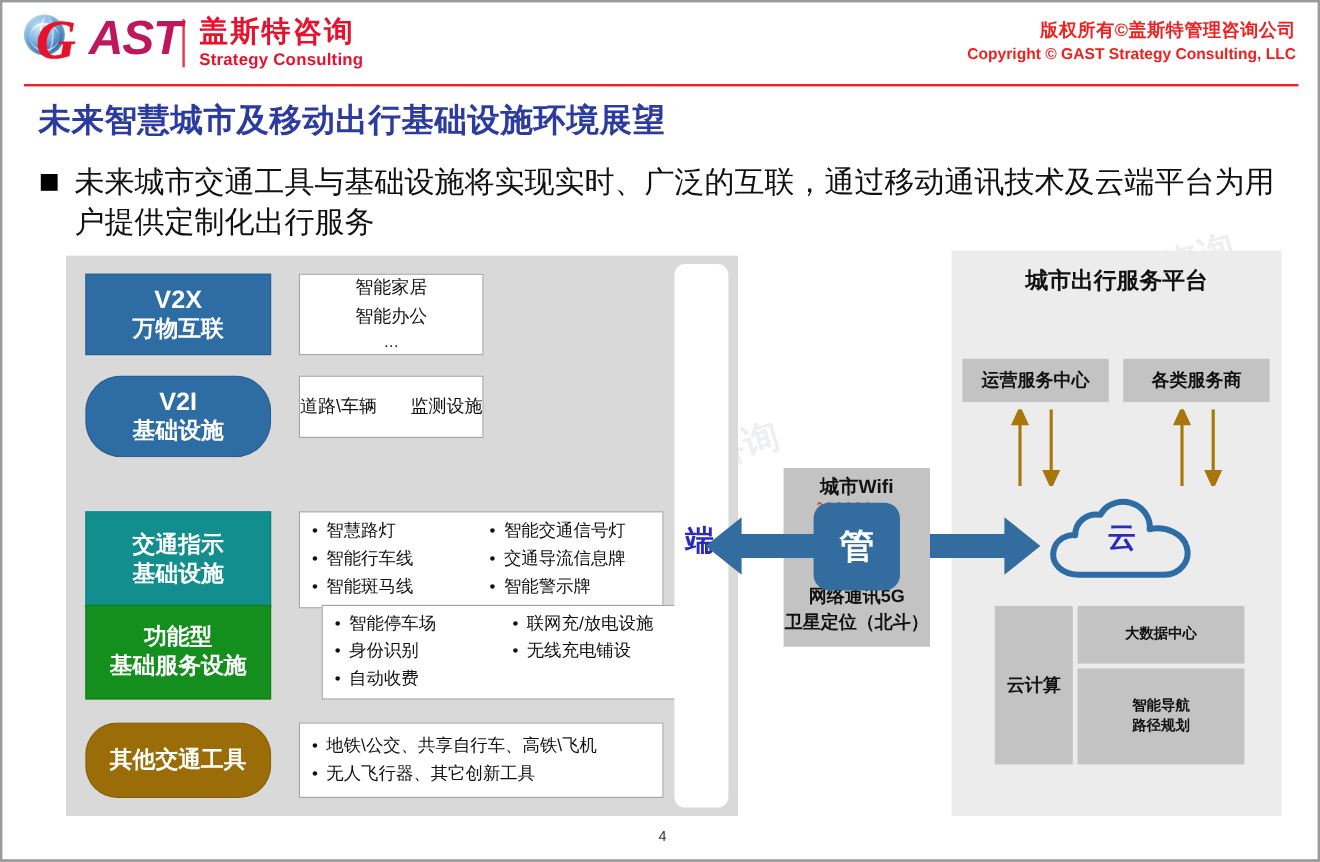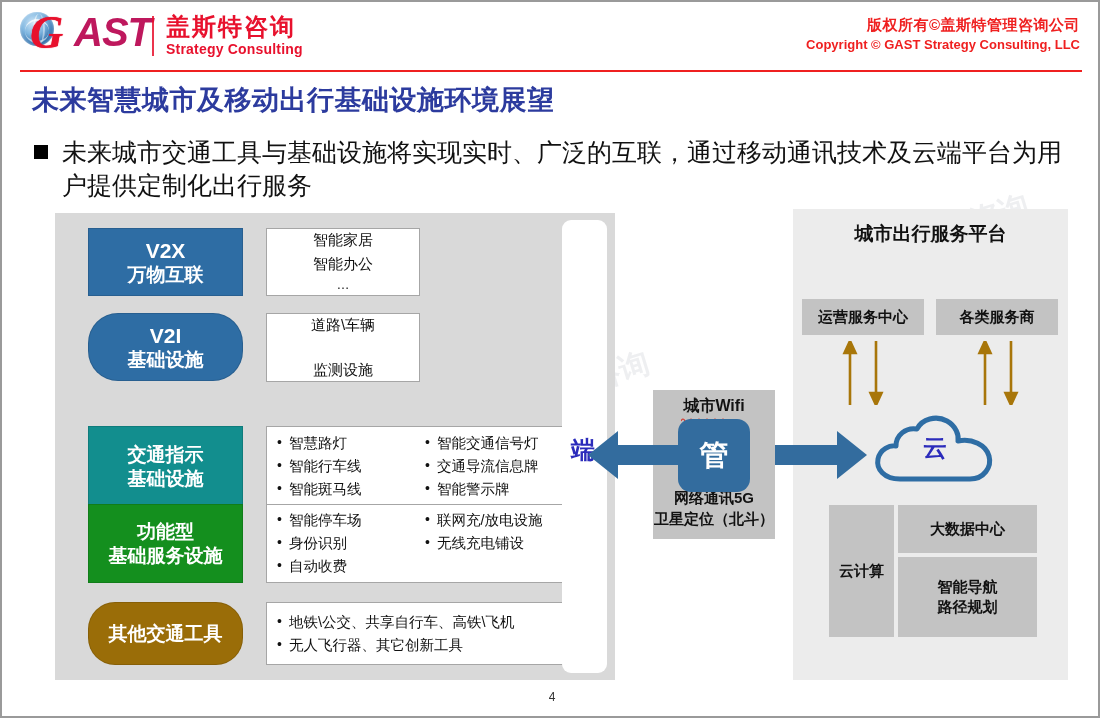--- a/index.html
+++ b/index.html
@@ -48,21 +48,21 @@
     letter-spacing:.5px;
   }
   .subtitle-wrap{position:absolute;left:32px;top:134px;width:1040px;display:flex;}
   .bullet-sq{width:14px;height:14px;background:#000;margin:9px 14px 0 0;flex:0 0 auto;}
   .subtitle{font-size:25px;color:#111;line-height:1.32;font-weight:400;}
   
   .wm{position:absolute;color:rgba(120,130,150,.13);font-size:30px;font-weight:700;
       transform:rotate(-17deg);white-space:nowrap;pointer-events:none;}
   
   .panel-left{position:absolute;left:53px;top:211px;width:560px;height:467px;background:#d9d9d9;}
-  .row{position:absolute;display:flex;margin-left:17px;}
+  .row{position:absolute;display:flex;}
   .cat{
     width:155px;color:#fff;font-weight:700;display:flex;flex-direction:column;
     align-items:center;justify-content:center;text-align:center;line-height:1.22;
     border:1px solid rgba(0,0,0,.12);box-sizing:border-box;
   }
   .cat .l1{font-size:21px;}
   .cat .l2{font-size:19px;}
   .detail{
     background:#fff;border:1px solid #a6a6a6;box-sizing:border-box;
     display:flex;align-items:center;justify-content:space-between;text-align:center;
@@ -103,21 +103,21 @@
   .cloud{position:absolute;left:868px;top:411px;width:130px;height:72px;}
   .cloud-text{
     position:absolute;left:868px;top:430px;width:130px;text-align:center;
     font-size:24px;font-weight:700;color:#2b2bbb;
   }
   .cc-wrap{position:absolute;left:827px;top:503px;width:208px;height:132px;display:flex;}
   .cc-left{width:65px;background:#c3c3c3;display:flex;align-items:center;justify-content:center;
            font-size:15px;font-weight:700;color:#111;}
   .cc-right{flex:1;margin-left:4px;display:flex;flex-direction:column;}
   .cc-cell{background:#c3c3c3;display:flex;align-items:center;justify-content:center;text-align:center;
-           font-size:15px;font-weight:700;color:#111;line-height:1.32;}
+           font-size:12px;font-weight:700;color:#111;line-height:1.32;}
   .cc-cell.top{height:48px;}
   .cc-cell.bot{flex:1;margin-top:4px;}
   
   .pageno{position:absolute;left:0;top:688px;width:1100px;text-align:center;font-size:12px;color:#333;}
 </style>
 </head>
 <body>
 
 <div class="slide">
 
@@ -164,21 +164,21 @@
       <div>智能办公</div>
       <div style="font-size:13px;">…</div>
     </div>
   </div>
 
   <div class="row" style="left:69px;top:311px;">
     <div class="cat" style="height:68px;background:#2e6da4;border-radius:30px;">
       <div class="l1">V2I</div>
       <div class="l2">基础设施</div>
     </div>
-    <div class="detail" style="width:154px;height:69px;margin-left:23px;flex-direction:column;">
+    <div class="detail" style="width:154px;height:52px;margin-left:23px;flex-direction:row;">
       <div>道路\车辆</div>
       <div>监测设施</div>
     </div>
   </div>
 
   <div class="row" style="left:69px;top:424px;border-radius:16px;">
     <div class="cat" style="height:81px;background:#128e8e;">
       <div class="l2">交通指示</div>
       <div class="l2">基础设施</div>
     </div>
@@ -209,21 +209,21 @@
             </div>
           <div class="li">
               <span class="dot">•</span>
               <span>智能警示牌</span>
             </div>
         </div>
       </div>
     </div>
   </div>
 
-  <div class="row" style="left:69px;top:502px;">
+  <div class="row" style="left:69px;top:502px;gap:19px;">
     <div class="cat" style="height:79px;background:#148f1e;">
       <div class="l2">功能型</div>
       <div class="l2">基础服务设施</div>
     </div>
     <div class="detail two-col" style="width:304px;height:79px;margin-left:23px;">
       <div class="cols">
         <div class="col">
           <div class="li">
               <span class="dot">•</span>
               <span>智能停车场</span>

